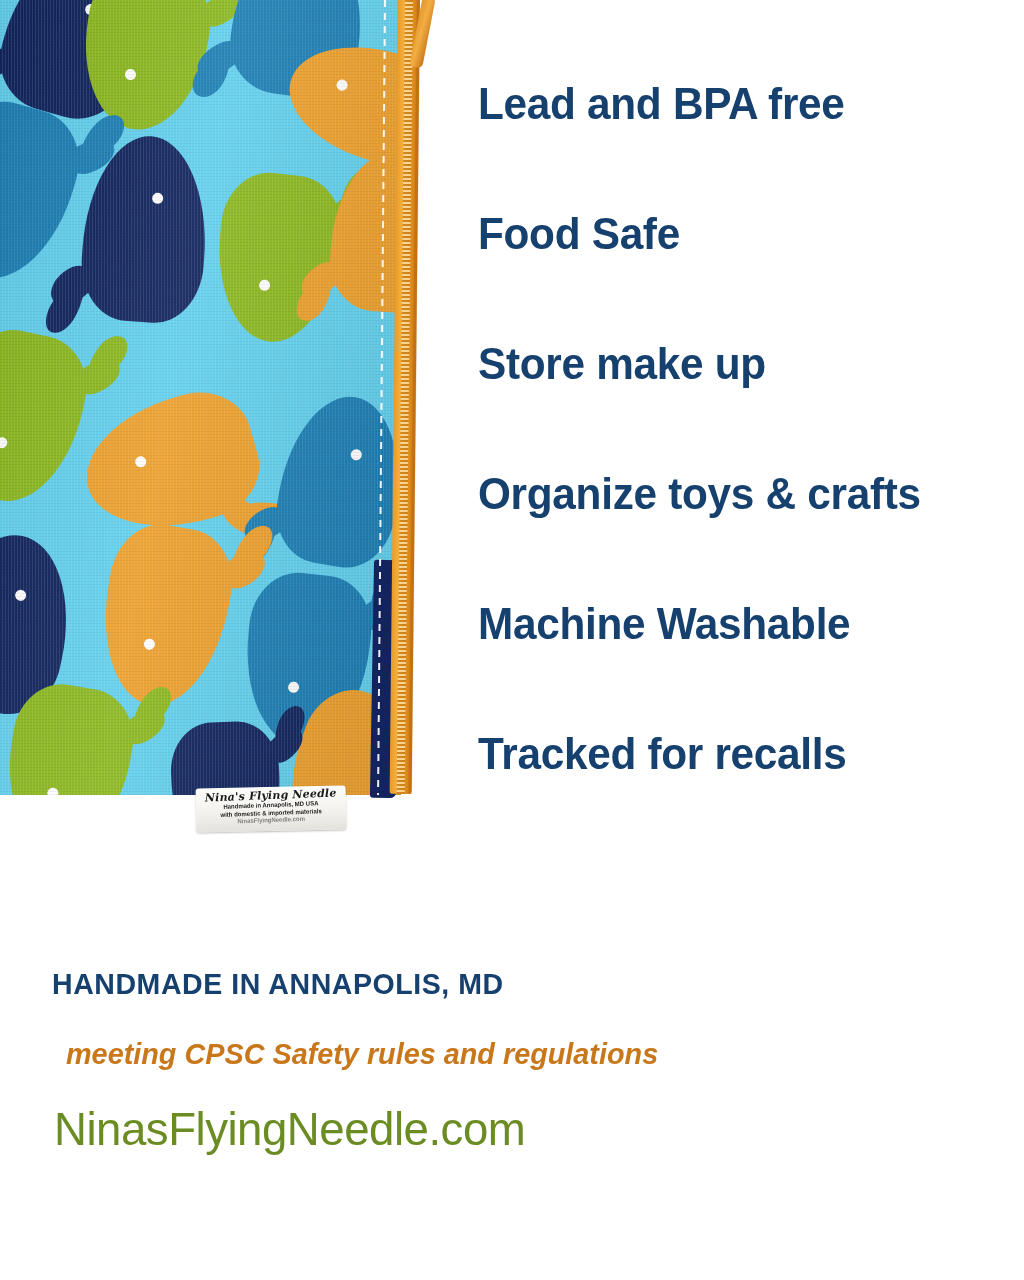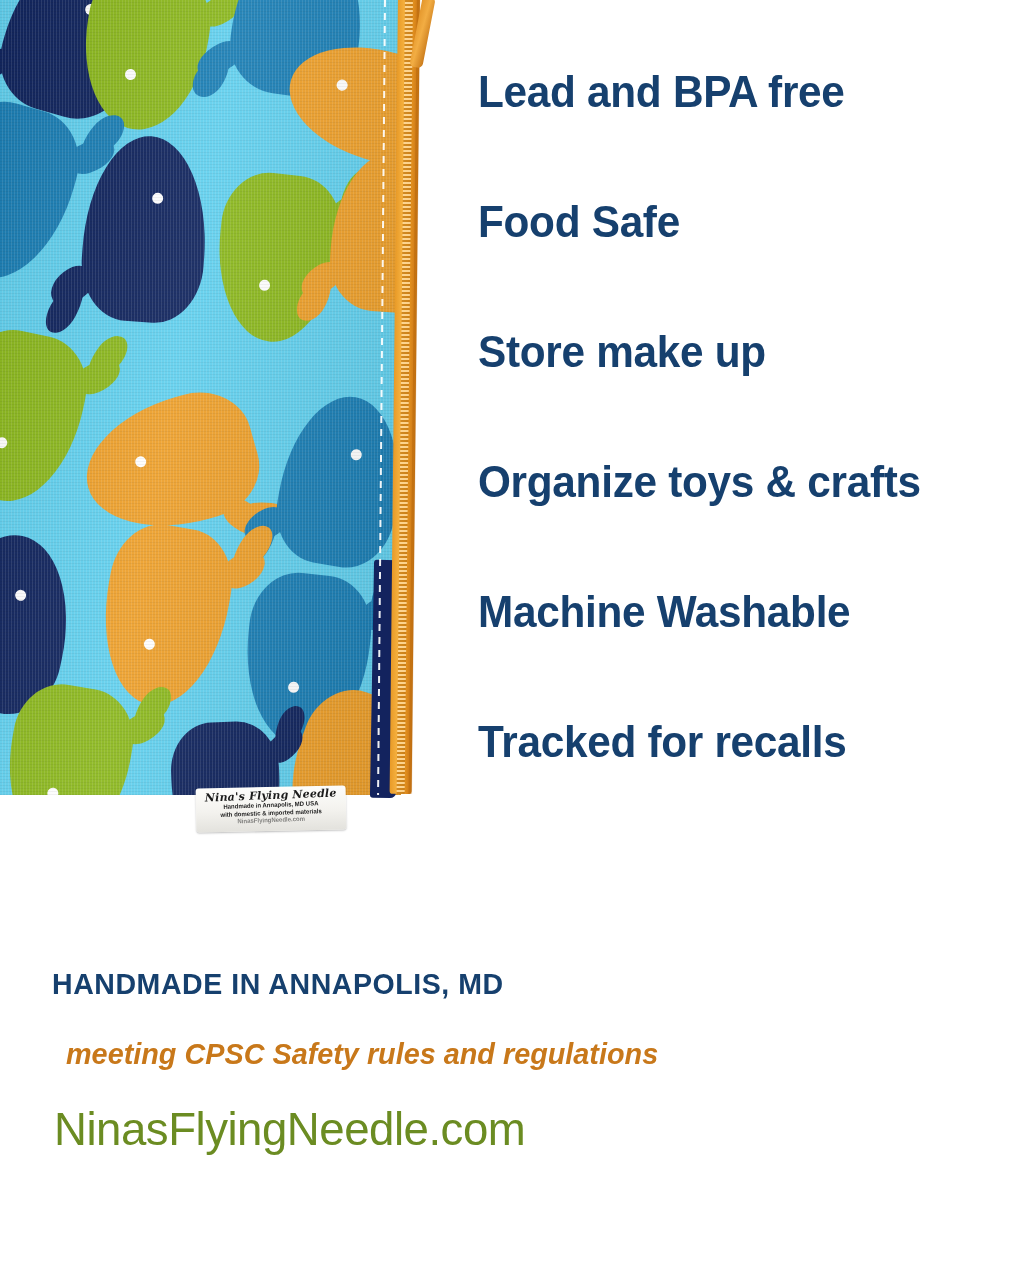--- a/index.html
+++ b/index.html
@@ -190,21 +190,21 @@
     white-space: nowrap;
   }
   .brand-label .lbl-url {
     opacity: 0.55;
   }
 
   
   #feature-list {
     position: absolute;
     left: 478px;
-    top: 68px;
+    top: 80px;
     width: 530px;
   }
   .feature-item {
     font-family: "Liberation Sans", sans-serif;
     font-weight: bold;
     font-size: 45px;
     line-height: 48px;
     color: #16406e;
     letter-spacing: -0.3px;
     transform: scaleX(0.94);

